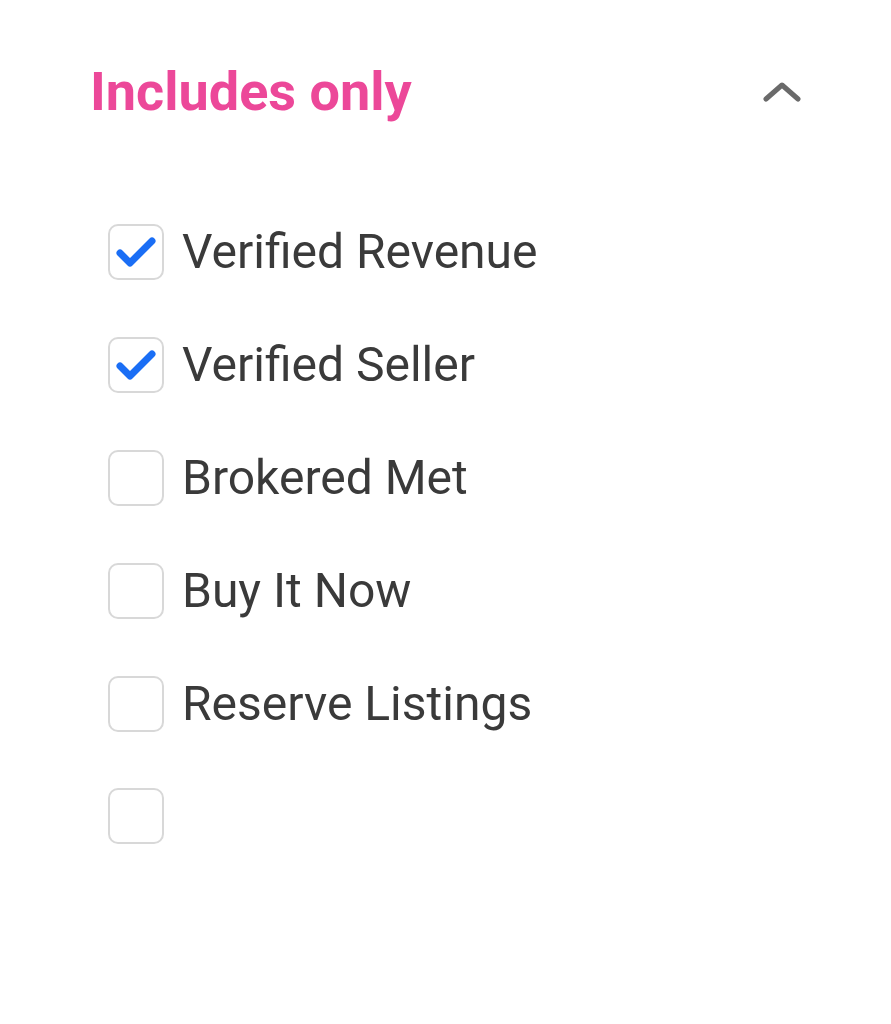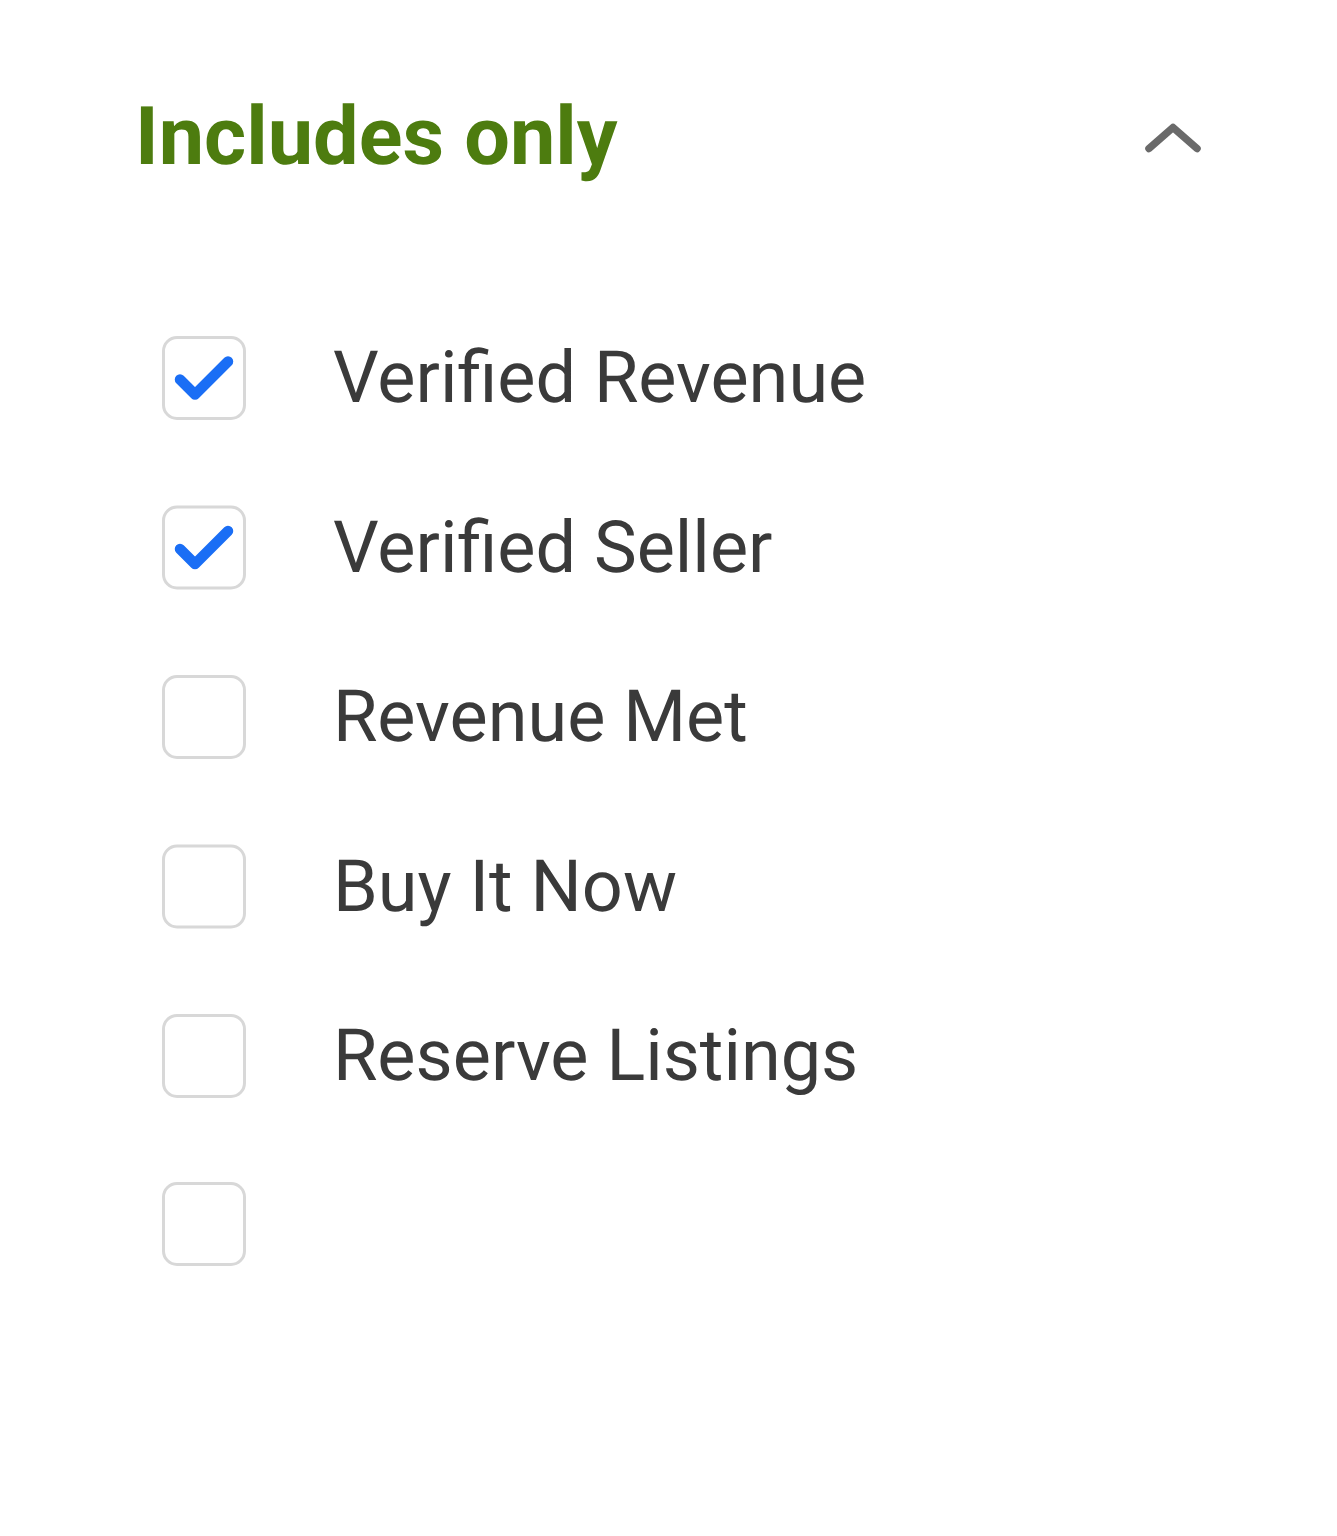--- a/index.html
+++ b/index.html
@@ -19,21 +19,21 @@
     }
     .section-header {
       display: flex;
       justify-content: space-between;
       align-items: center;
       margin-bottom: 100px;
     }
     .section-title {
       font-size: 54px;
       font-weight: 700;
-      color: #4d7c0f;
+      color: #ec4899;
     }
     .chevron {
       width: 38px;
       height: 22px;
       display: flex;
       align-items: center;
       justify-content: center;
     }
     .chevron svg {
       width: 38px;
@@ -41,21 +41,21 @@
     }
     .checkbox-list {
       display: flex;
       flex-direction: column;
       gap: 56px;
       padding-left: 18px;
     }
     .checkbox-item {
       display: flex;
       align-items: center;
-      gap: 58px;
+      gap: 18px;
       cursor: pointer;
     }
     .checkbox {
       width: 56px;
       height: 56px;
       border: 2px solid #d8d8d8;
       border-radius: 10px;
       display: flex;
       align-items: center;
       justify-content: center;
@@ -109,21 +109,21 @@
           <path d="M4 17 L14 27 L36 5" stroke="#1a6ef5" stroke-width="7" stroke-linecap="round" stroke-linejoin="round"></path>
         </svg>
       </span>
       <span class="checkbox-label">Verified Seller</span>
     </label>
 
     <label class="checkbox-item">
       <span class="checkbox">
         
       </span>
-      <span class="checkbox-label">Revenue Met</span>
+      <span class="checkbox-label">Brokered Met</span>
     </label>
 
     <label class="checkbox-item">
       <span class="checkbox">
         
       </span>
       <span class="checkbox-label">Buy It Now</span>
     </label>
 
 

